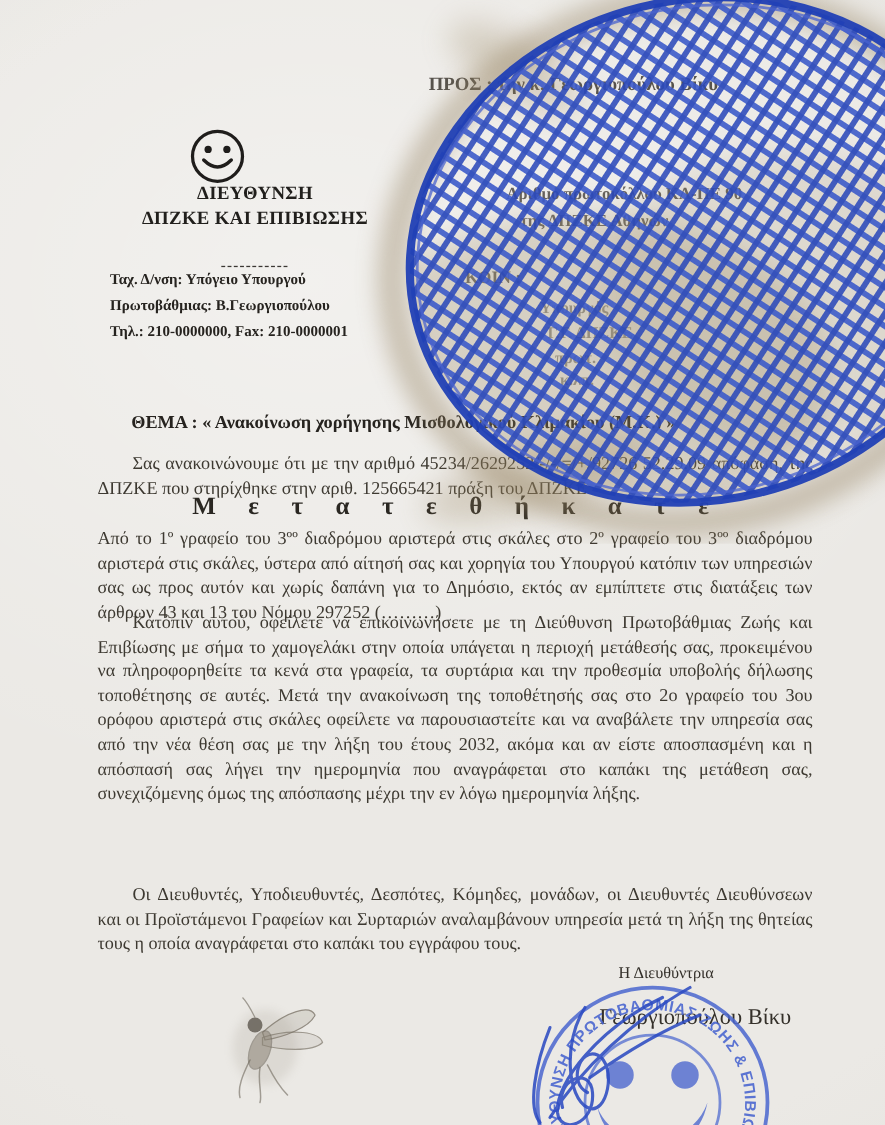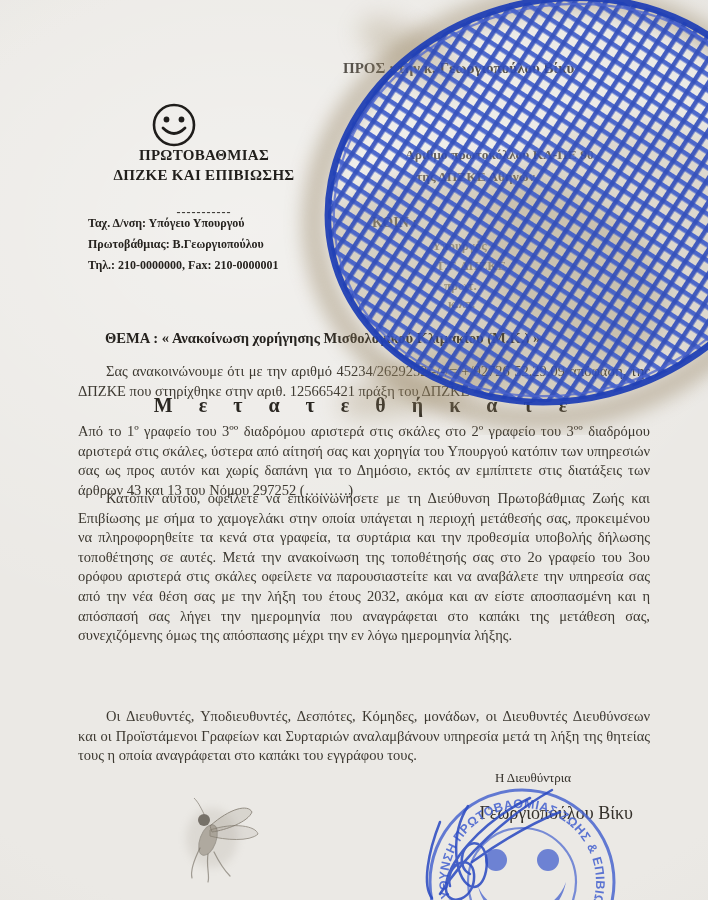--- a/index.html
+++ b/index.html
@@ -41,21 +41,21 @@
 <div id="page">
 
   <svg class="abs z1" style="left:150px;top:101px;" width="48" height="48" viewBox="0 0 48 48">
     <circle cx="24" cy="24" r="20" fill="none" stroke="#1f1d1b" stroke-width="2.6"></circle>
     <circle cx="16.5" cy="18.5" r="2.9" fill="#1f1d1b"></circle>
     <circle cx="31.5" cy="18.5" r="2.9" fill="#1f1d1b"></circle>
     <path d="M13,27 Q24,38 35,27" fill="none" stroke="#1f1d1b" stroke-width="2.8" stroke-linecap="round"></path>
   </svg>
 
   <div class="abs z1 org">
-    <div>ΠΡΩΤΟΒΑΘΜΙΑΣ</div>
+    <div>ΔΙΕΥΘΥΝΣΗ</div>
     <div>ΔΠΖΚΕ ΚΑΙ ΕΠΙΒΙΩΣΗΣ</div>
   </div>
   <div class="abs z1 divider">-----------</div>
 
   <div class="abs z1 addr">
     <div>Ταχ. Δ/νση: Υπόγειο Υπουργού</div>
     <div>Πρωτοβάθμιας: Β.Γεωργιοπούλου</div>
     <div>Τηλ.: 210-0000000, Fax: 210-0000001</div>
   </div>
 

